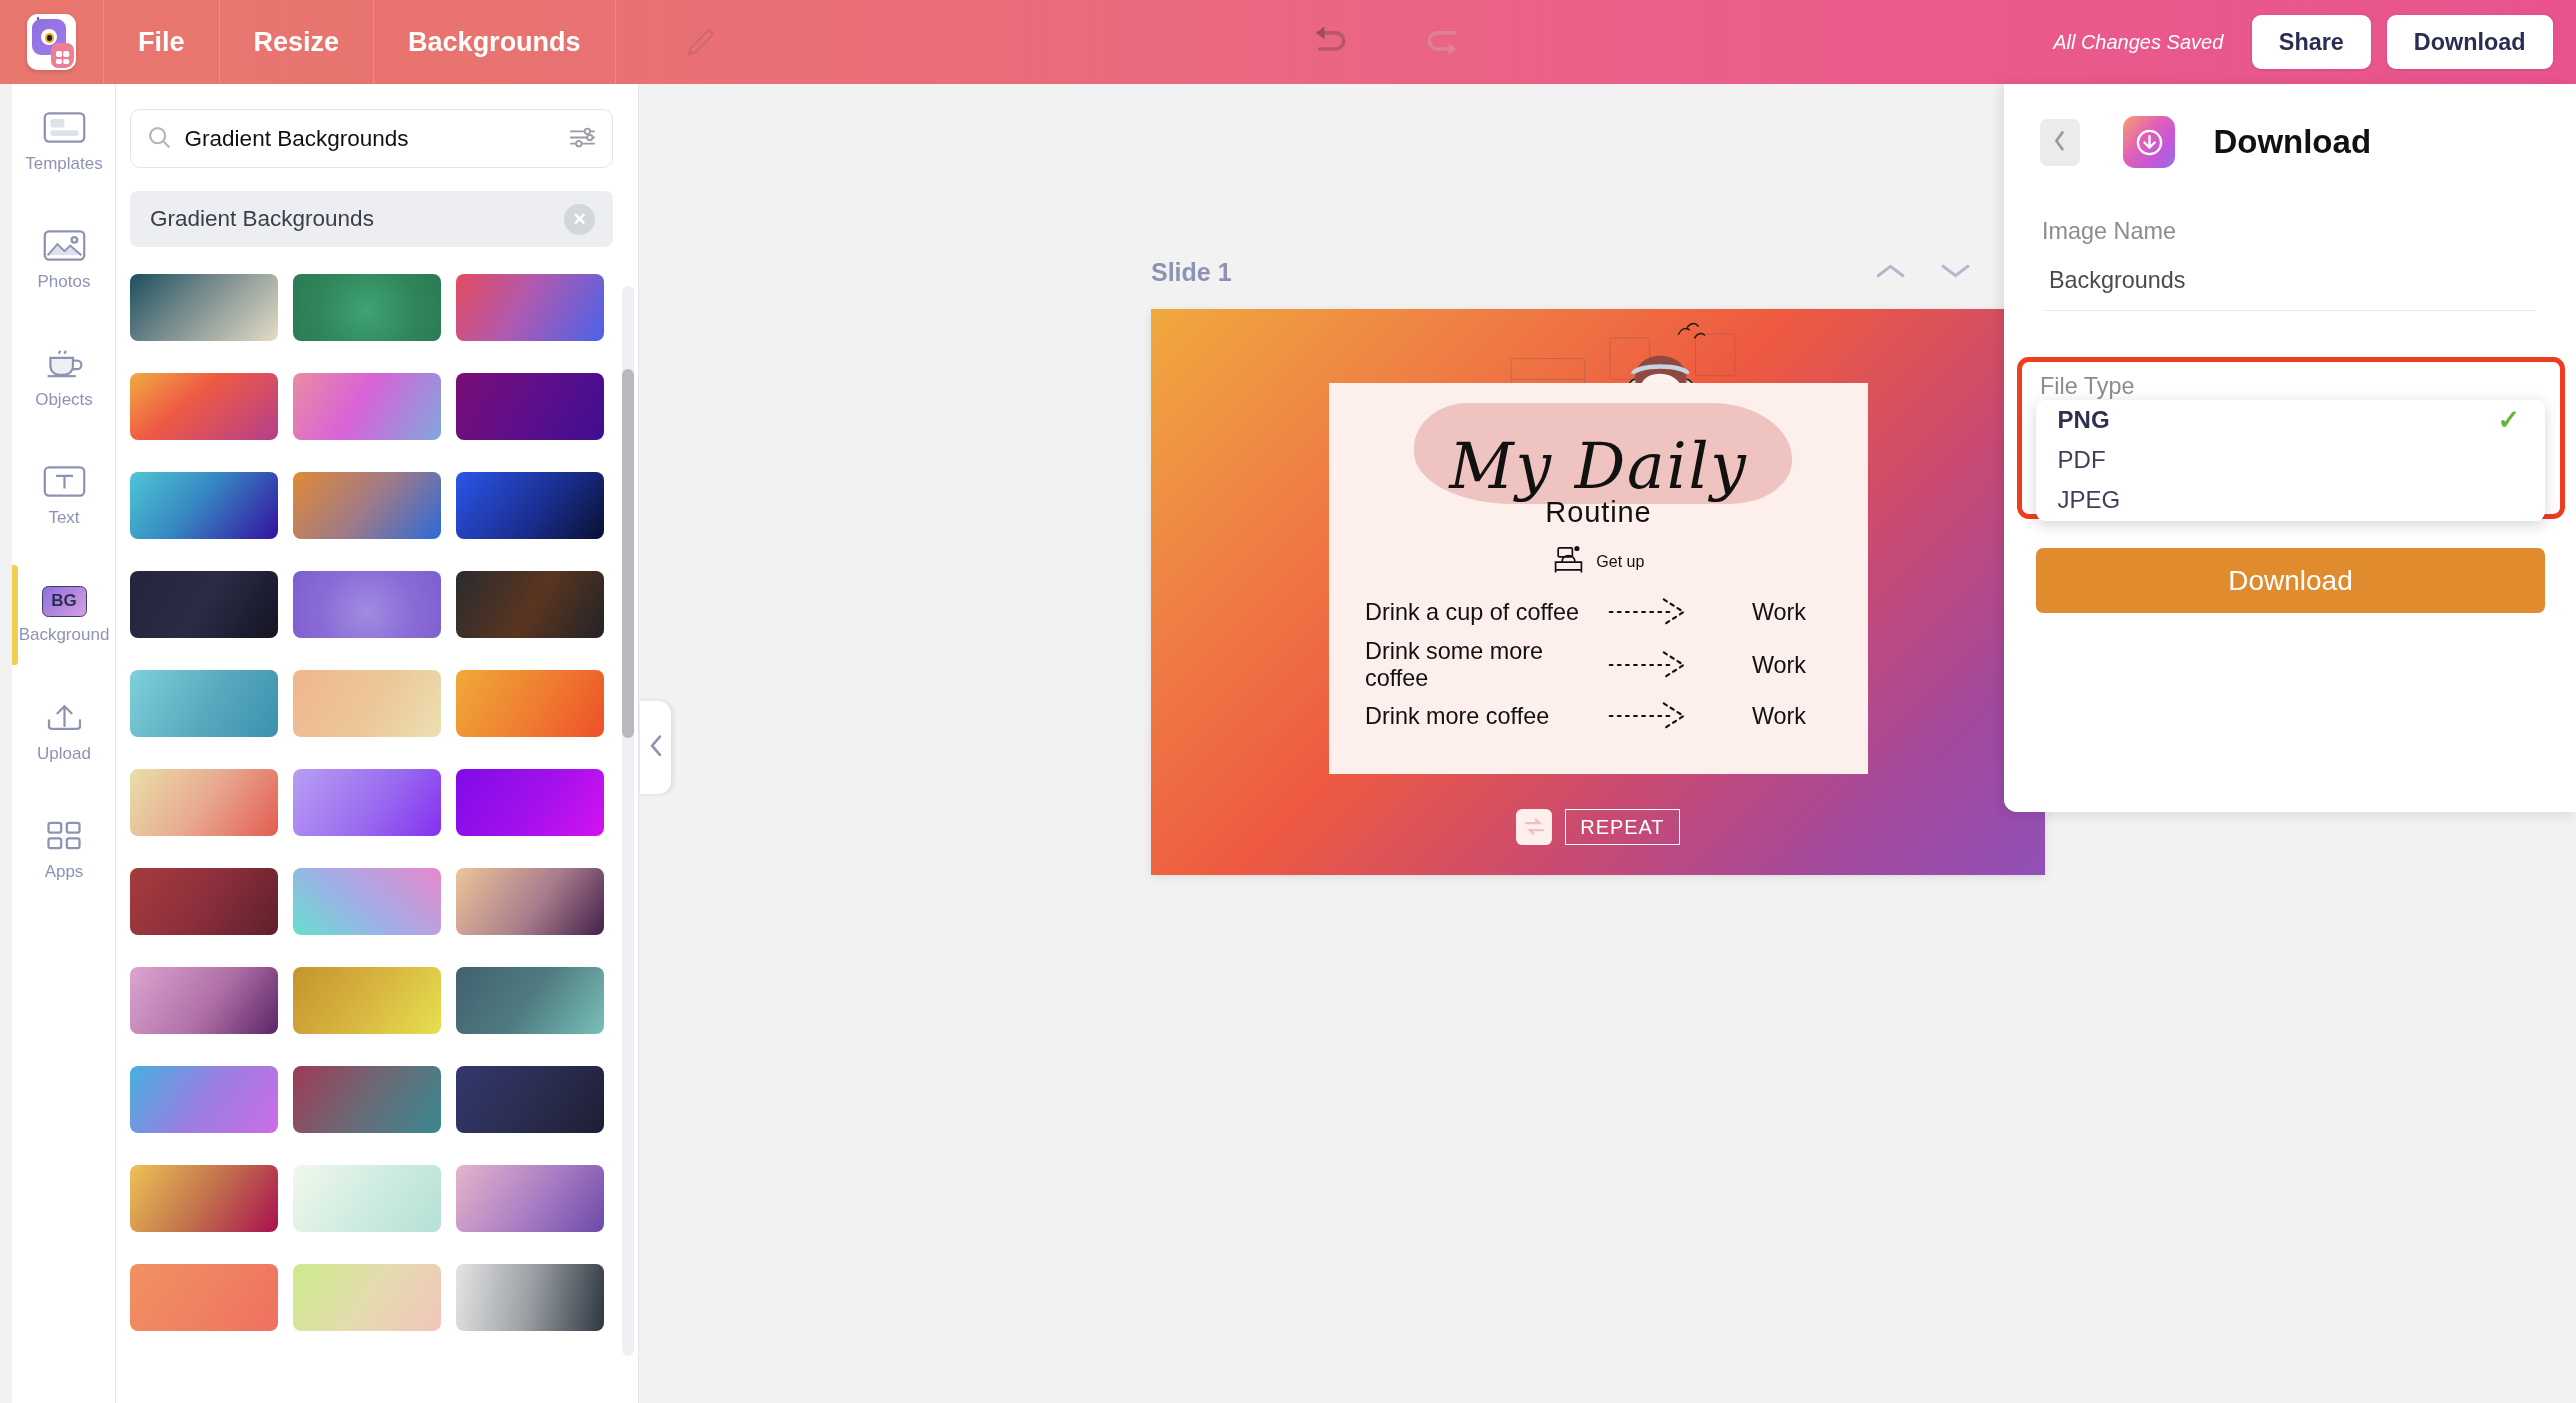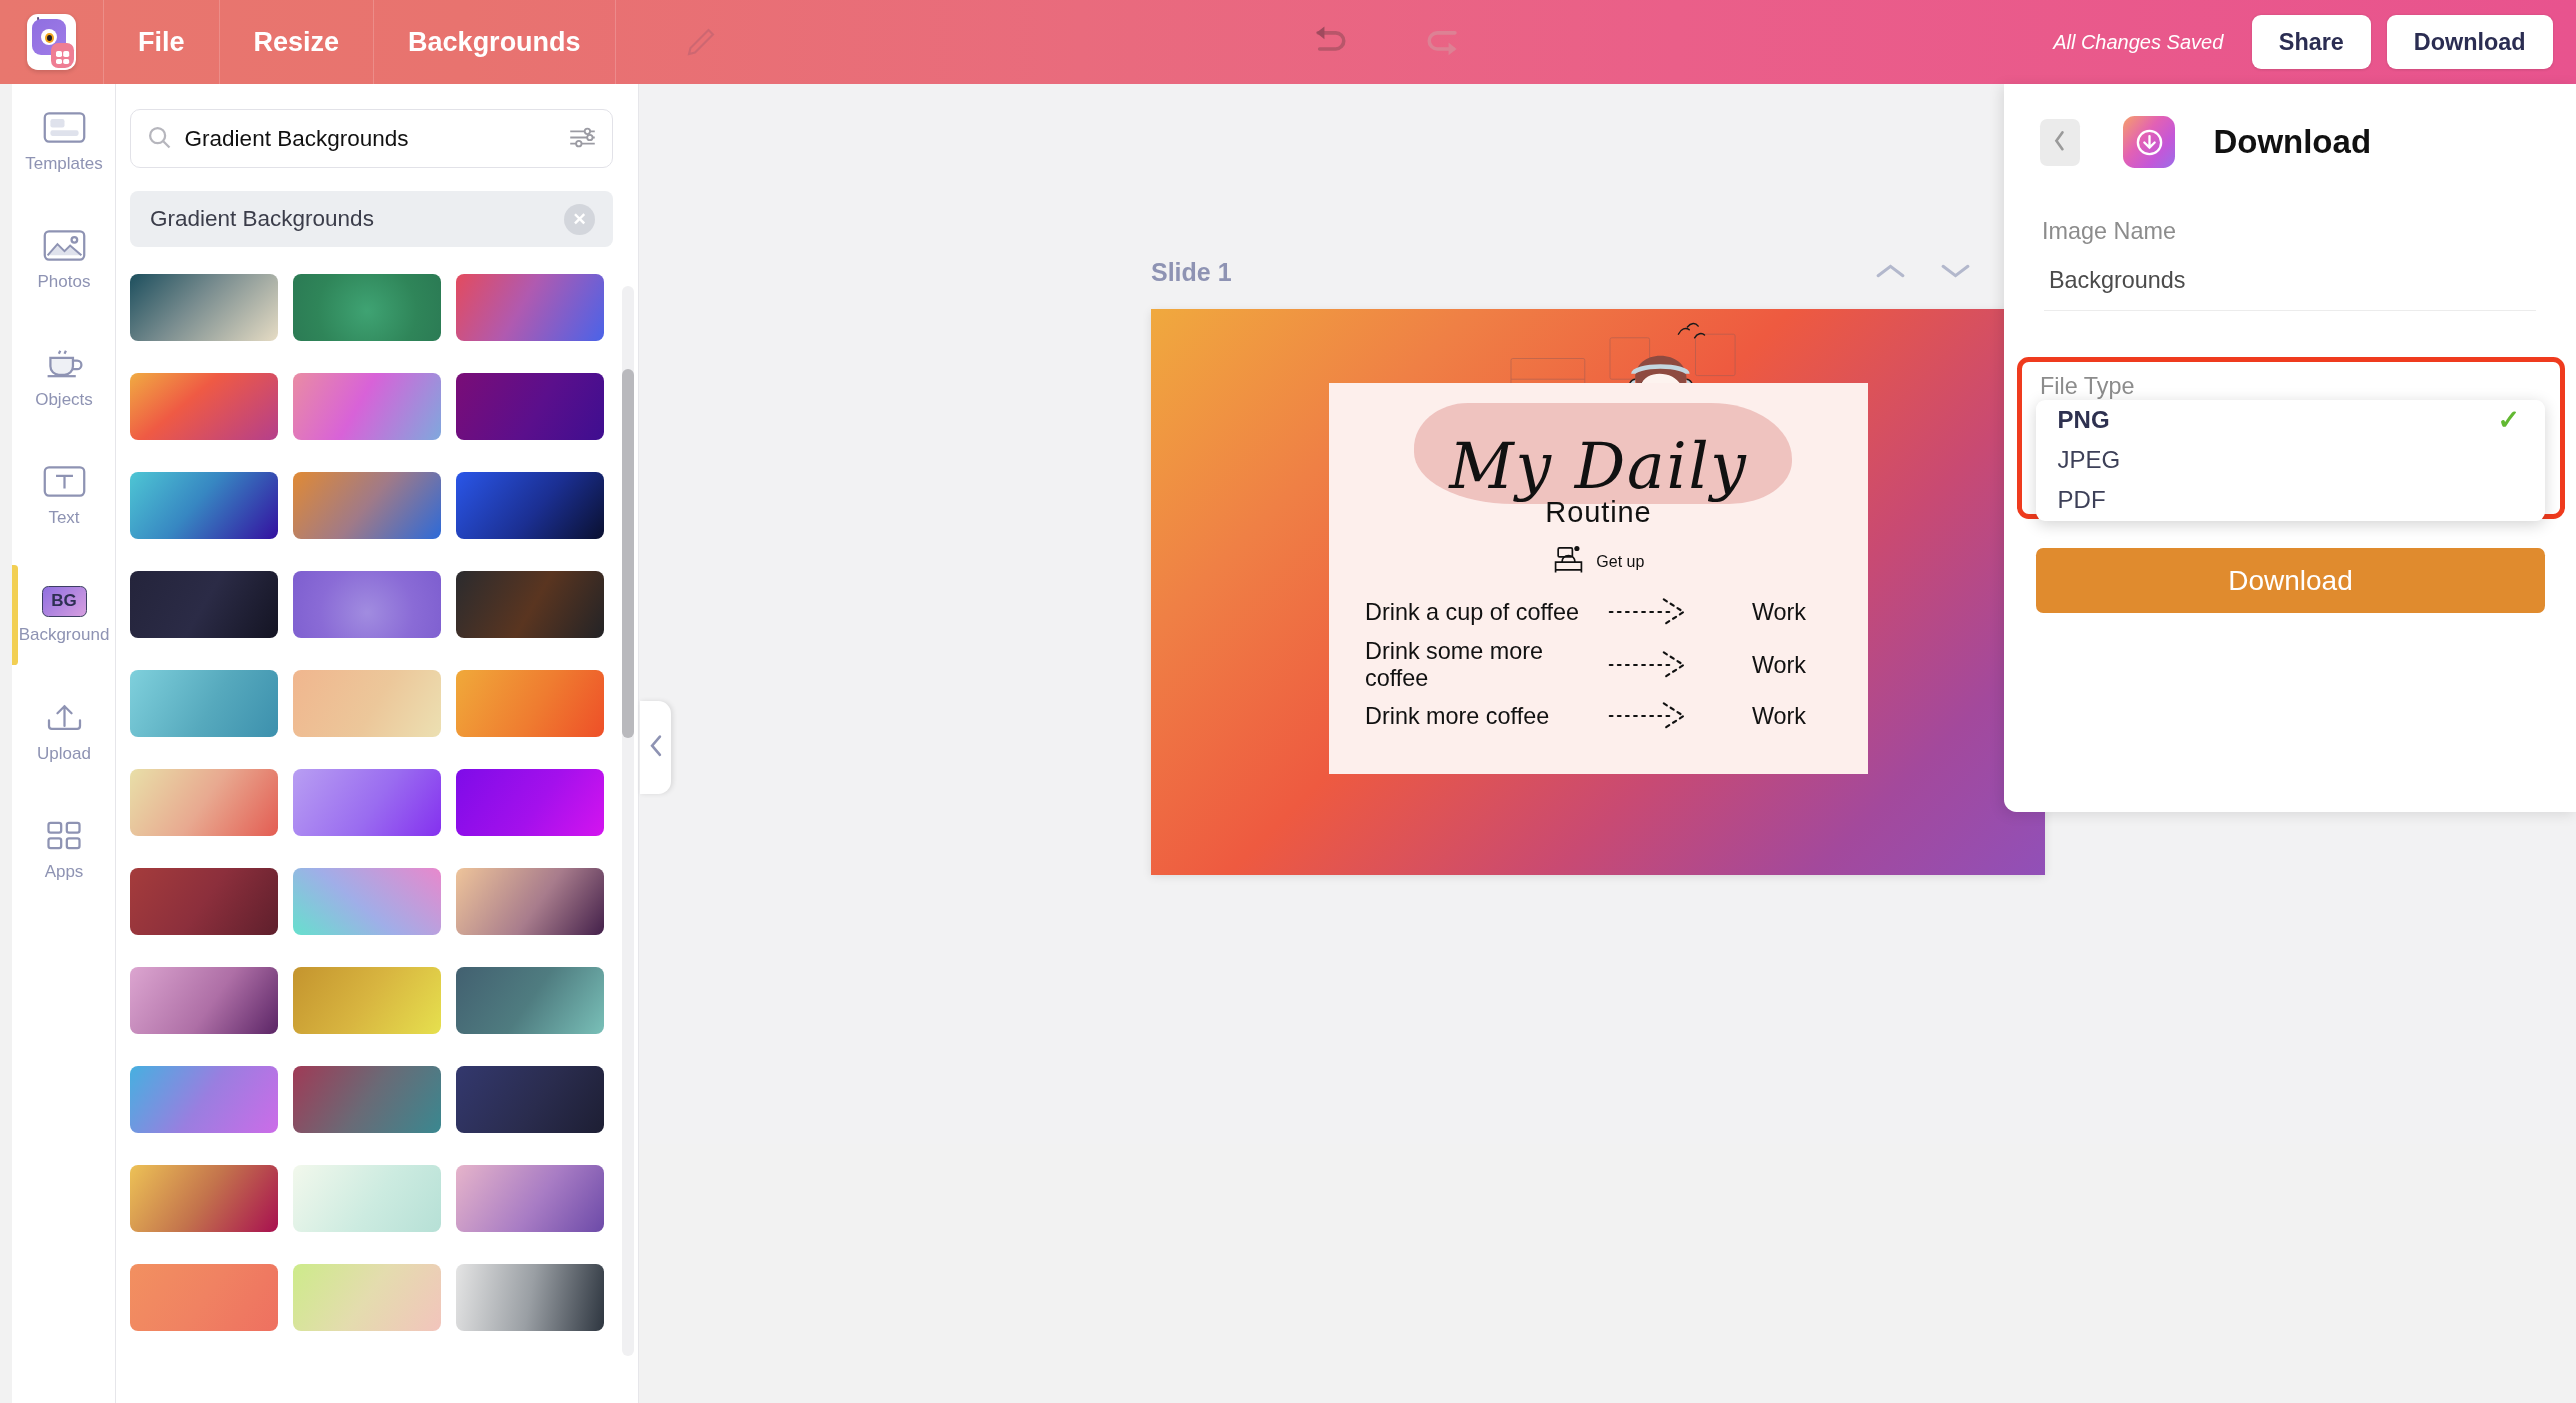--- a/index.html
+++ b/index.html
@@ -641,20 +641,28 @@
                   <path d="M2 20h72"></path>
                   <path d="M62 6l22 14-22 14" stroke-dasharray="4 5"></path>
                 </svg>
               </div>
               <div class="b">Work</div>
             </div>
           </div>
 
       </div>
 
+      <div class="repeat-wrap">
+        <span class="repeat-icon">
+          <svg width="23.4" height="23.4" viewBox="0 0 20 20" fill="none" stroke="#eec0bd" stroke-width="2" stroke-linecap="round">
+            <path d="M3 7h11l-3-3M17 13H6l3 3"></path>
+          </svg>
+        </span>
+        <span class="repeat-box">REPEAT</span>
+      </div>
     </div>
 
     <div class="newslide">
       <span>+ New Slide</span>
     </div>
 
     <div class="fab-red"></div>
     <div class="fab">
       <span>
         <svg width="41" height="41" viewBox="0 0 24 24" fill="none" stroke="#fff" stroke-width="1.8" stroke-linejoin="round">
@@ -690,24 +698,24 @@
 
     <div class="ft-outline"></div>
     <div class="ft-label">File Type</div>
 
     <div class="dropdown" id="file-type-dropdown">
         <div class="dd-item sel">
           <span>PNG</span>
           <span class="check">✓</span>
         </div>
         <div class="dd-item">
+          <span>PDF</span>
+        </div>
+        <div class="dd-item">
           <span>JPEG</span>
-        </div>
-        <div class="dd-item">
-          <span>PDF</span>
         </div>
       </div>
 
     <div class="dl-btn">Download</div>
   </div>
 
 </div>
 
 
 </body></html>

